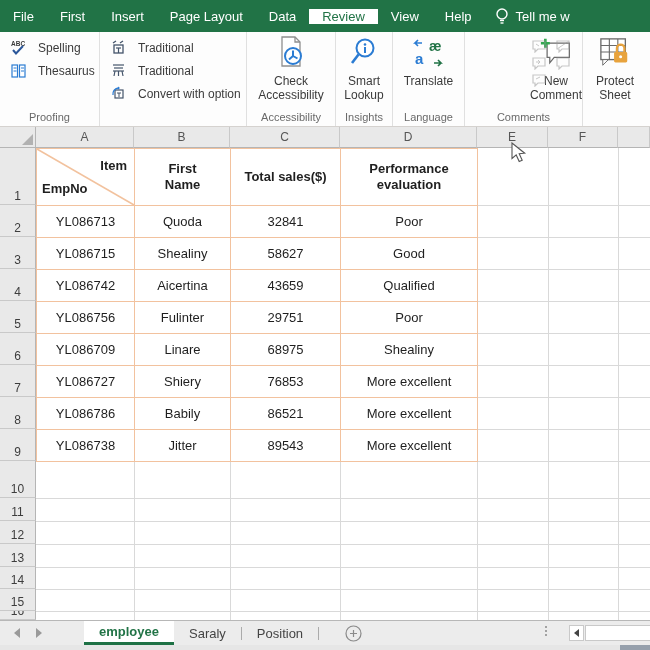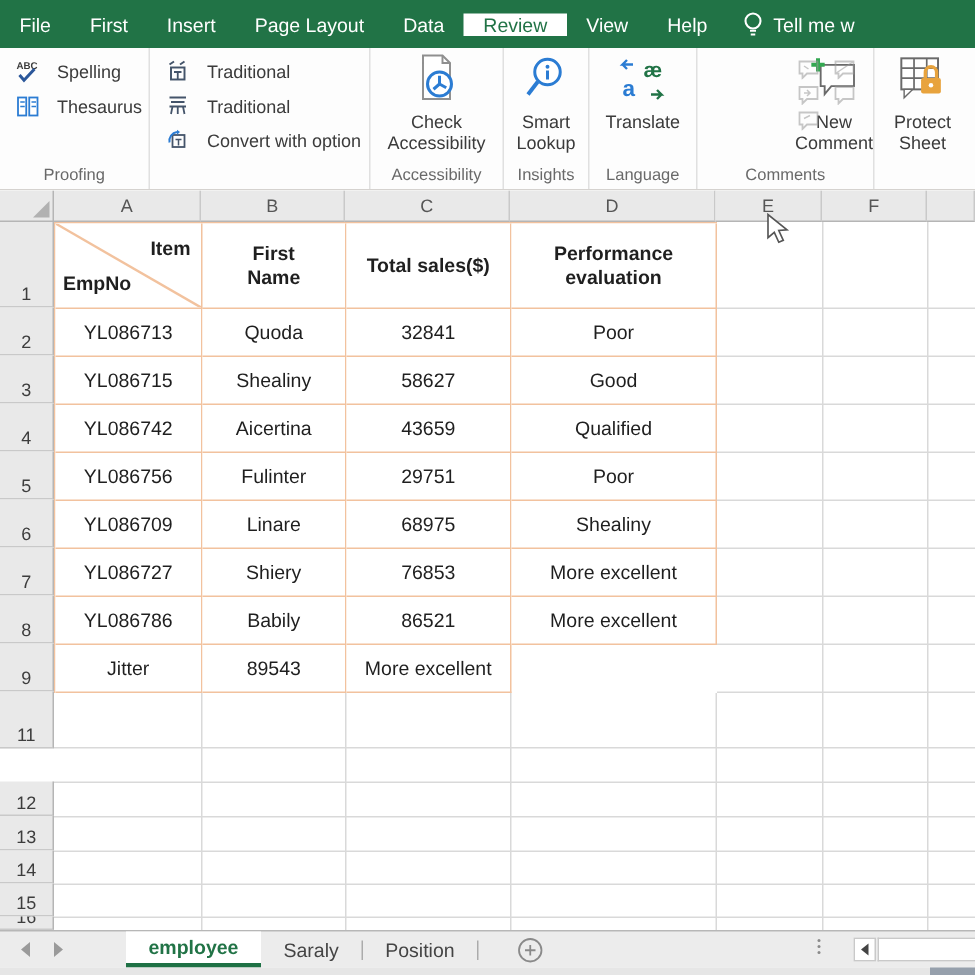--- a/index.html
+++ b/index.html
@@ -323,21 +323,21 @@
       <div class="rowhdr" style="top: 21px; height: 57px;">1</div>
       <div class="rowhdr" style="top: 78px; height: 32px;">2</div>
       <div class="rowhdr" style="top: 110px; height: 32px;">3</div>
       <div class="rowhdr" style="top: 142px; height: 32px;">4</div>
       <div class="rowhdr" style="top: 174px; height: 32px;">5</div>
       <div class="rowhdr" style="top: 206px; height: 32px;">6</div>
       <div class="rowhdr" style="top: 238px; height: 32px;">7</div>
       <div class="rowhdr" style="top: 270px; height: 32px;">8</div>
       <div class="rowhdr" style="top: 302px; height: 32px;">9</div>
       <div class="rowhdr" style="top: 334px; height: 37px;">10</div>
-      <div class="rowhdr" style="top: 349px; height: 23px;">11</div>
+      <div class="rowhdr" style="top: 371px; height: 23px;">11</div>
       <div class="rowhdr" style="top: 394px; height: 23px;">12</div>
       <div class="rowhdr" style="top: 417px; height: 23px;">13</div>
       <div class="rowhdr" style="top: 440px; height: 22px;">14</div>
       <div class="rowhdr" style="top: 462px; height: 22px;">15</div>
       <div class="rowhdr" style="top: 484px; height: 9px;">16</div>
       <div class="vline" style="left: 134px; top: 21px; height: 472px;"></div>
       <div class="vline" style="left: 230px; top: 21px; height: 472px;"></div>
       <div class="vline" style="left: 340px; top: 21px; height: 472px;"></div>
       <div class="vline" style="left: 477px; top: 21px; height: 472px;"></div>
       <div class="vline" style="left: 548px; top: 21px; height: 472px;"></div>
@@ -395,20 +395,21 @@
         <div class="tcell">68975</div>
         <div class="tcell">Shealiny</div>
         <div class="tcell">YL086727</div>
         <div class="tcell">Shiery</div>
         <div class="tcell">76853</div>
         <div class="tcell">More excellent</div>
         <div class="tcell">YL086786</div>
         <div class="tcell">Babily</div>
         <div class="tcell">86521</div>
         <div class="tcell">More excellent</div>
+        <div class="tcell">YL086738</div>
         <div class="tcell">Jitter</div>
         <div class="tcell">89543</div>
         <div class="tcell">More excellent</div>
       </div>
     </div>
 
   <svg id="cursor" width="16" height="22" viewBox="0 0 16 22">
     <path d="M1 1 L1 16.5 L5.2 12.9 L8.2 19.5 L11.2 18.2 L8.2 11.7 L13.7 11.2 Z" fill="#fff" stroke="#555" stroke-width="1.1"></path>
   </svg>
 

